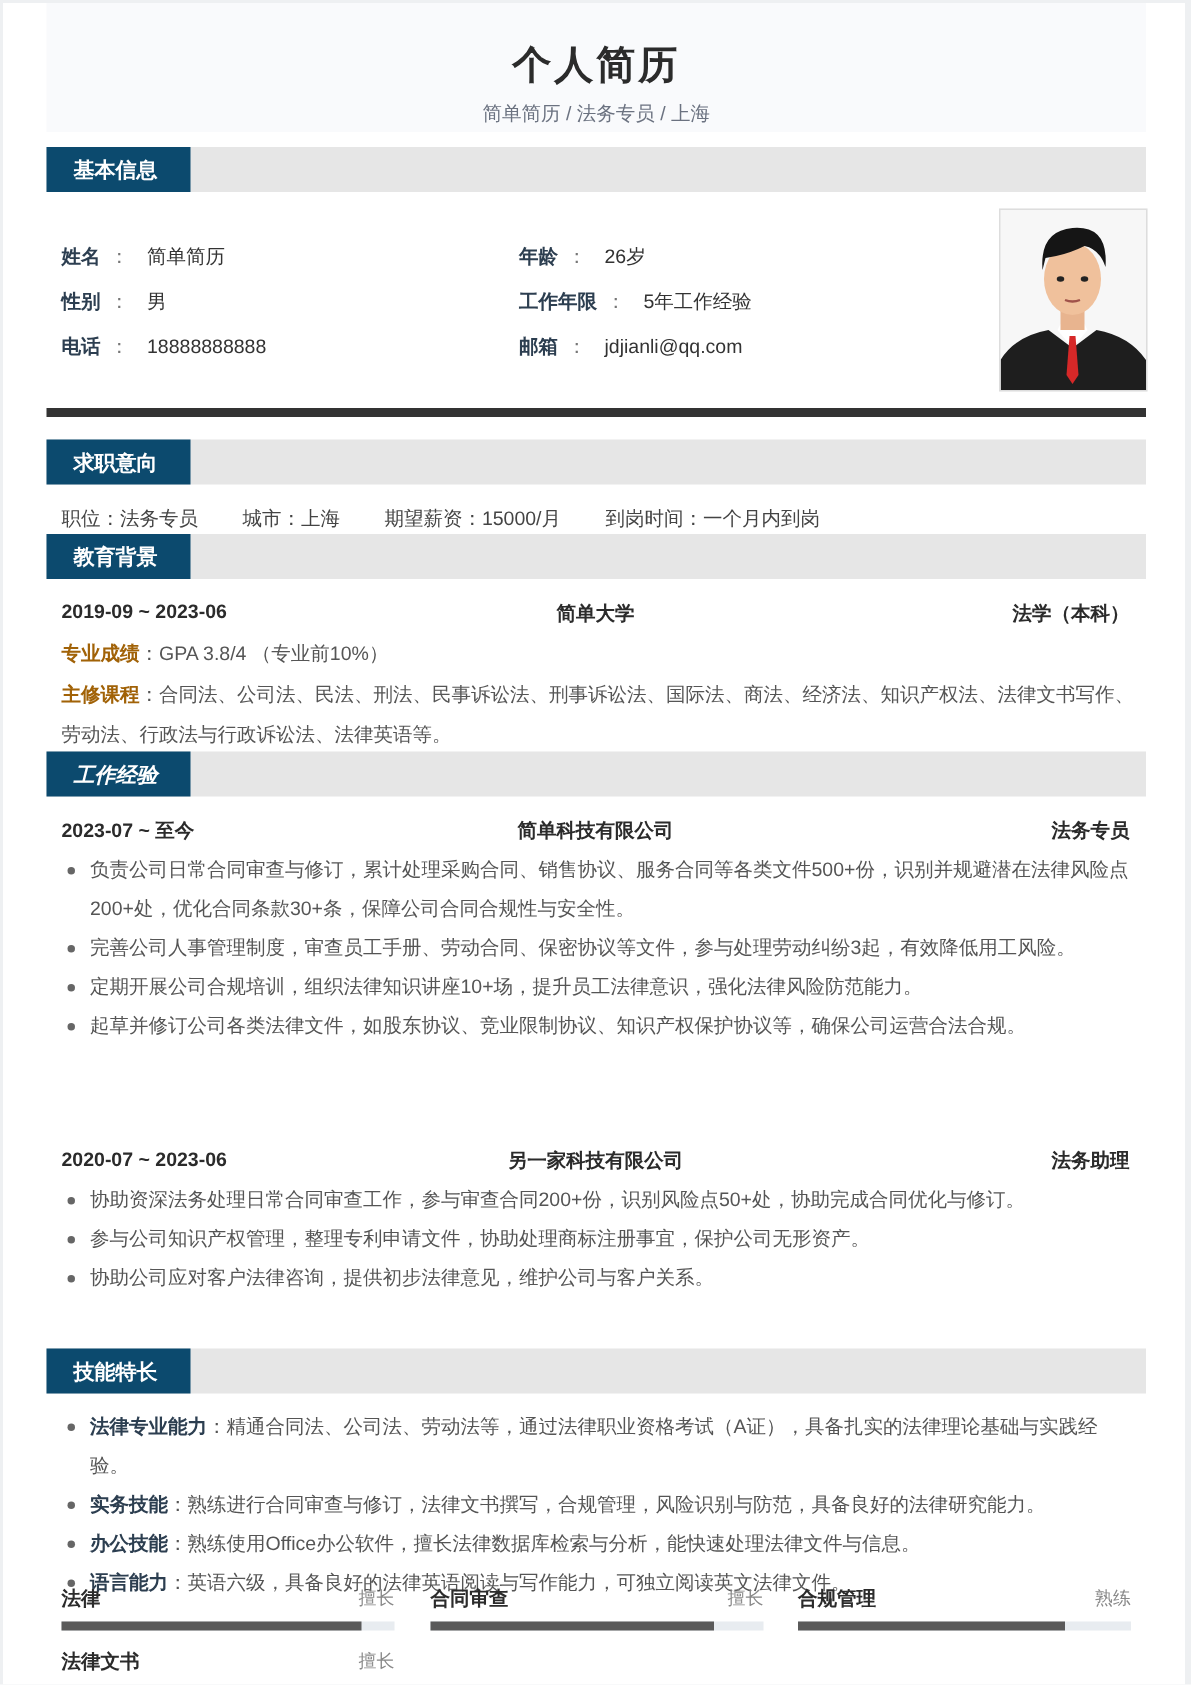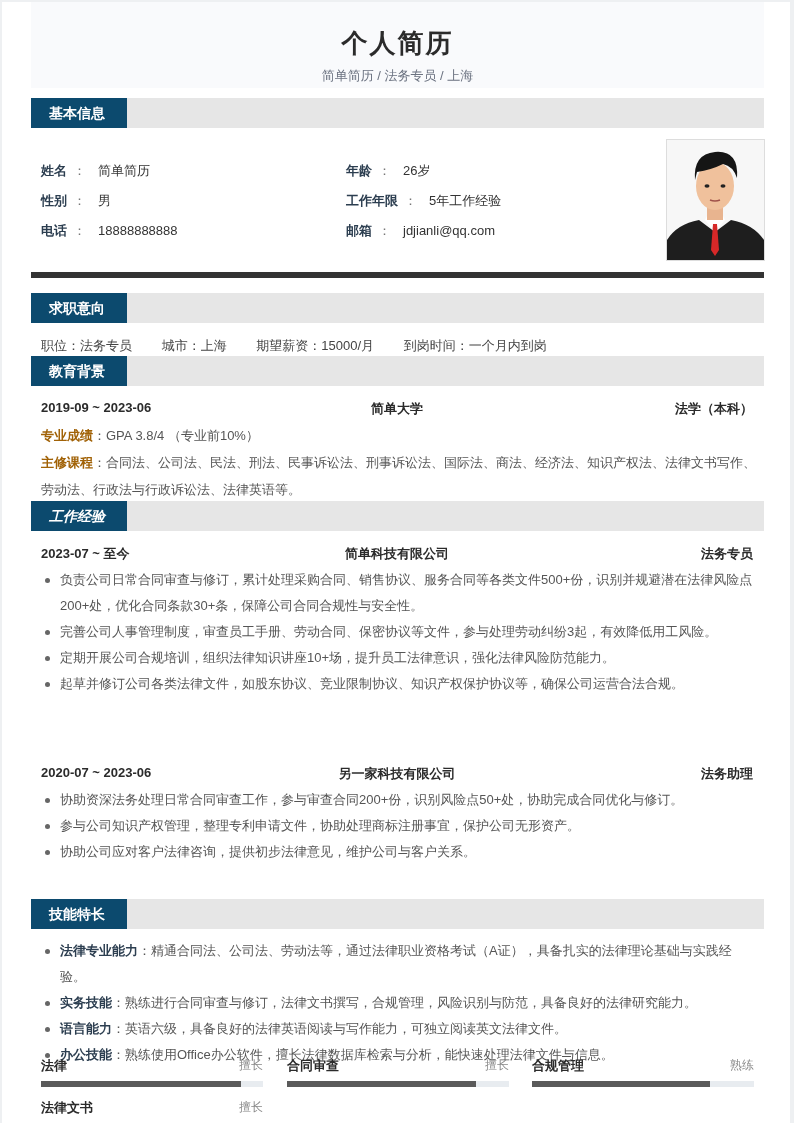--- a/index.html
+++ b/index.html
@@ -131,22 +131,22 @@
   <li>参与公司知识产权管理，整理专利申请文件，协助处理商标注册事宜，保护公司无形资产。</li>
   <li>协助公司应对客户法律咨询，提供初步法律意见，维护公司与客户关系。</li>
 </ul>
 
 <div class="sec-head" style="top:899px;">
   <span class="tag">技能特长</span>
 </div>
 <ul class="bul" style="top:938px;">
   <li><b>法律专业能力</b><span>：精通合同法、公司法、劳动法等，通过法律职业资格考试（A证），具备扎实的法律理论基础与实践经验。</span></li>
   <li><b>实务技能</b><span>：熟练进行合同审查与修订，法律文书撰写，合规管理，风险识别与防范，具备良好的法律研究能力。</span></li>
+  <li><b>办公技能</b><span>：熟练使用Office办公软件，擅长法律数据库检索与分析，能快速处理法律文件与信息。</span></li>
   <li><b>语言能力</b><span>：英语六级，具备良好的法律英语阅读与写作能力，可独立阅读英文法律文件。</span></li>
-  <li><b>办公技能</b><span>：熟练使用Office办公软件，擅长法律数据库检索与分析，能快速处理法律文件与信息。</span></li>
 </ul>
 
 <div class="skill" style="left:41px;top:1057px;">
   <span class="nm">法律</span>
   <span class="lv">擅长</span>
   <div class="bar">
       <div class="fill" style="width:90%"></div>
     </div>
 </div>
 <div class="skill" style="left:287px;top:1057px;">

